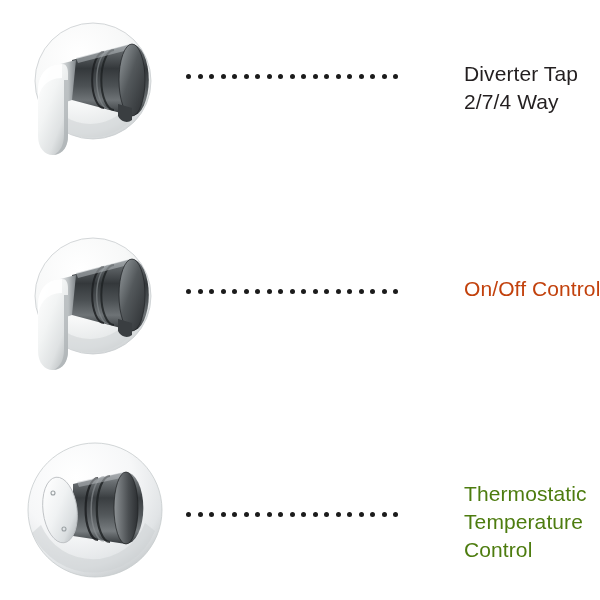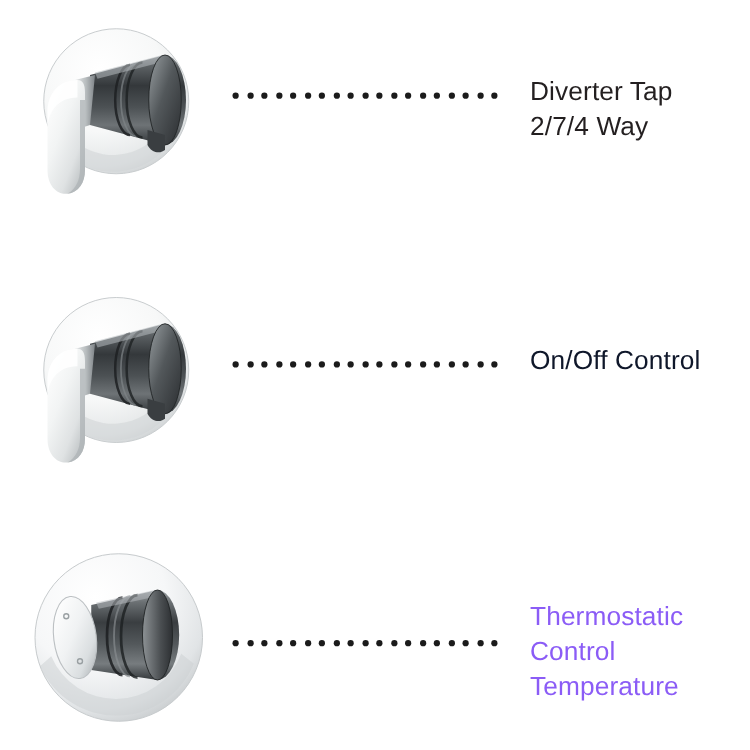--- a/index.html
+++ b/index.html
@@ -56,21 +56,21 @@
   
   .caption {
     position: absolute;
     left: 424px;
     font-size: 21px;
     line-height: 28px;
     color: #231f20;
     letter-spacing: 0.1px;
     white-space: nowrap;
   }
-  .caption .cap-line { display: block; }
+  .caption .cap-line { display: block; margin-left: 40px; }
 
   
   #row-0 { top: 8px; }
   #row-1 { top: 223px; }
   #row-2 { top: 435px; }
 
   #row-0 .leader { left: 186px; top: 66px; }
   #row-1 .leader { left: 186px; top: 66px; }
   #row-2 .leader { left: 186px; top: 77px; }
 
@@ -255,21 +255,21 @@
         <span class="dot" style="left: 126.5px; width: 5px; height: 5px; background: rgb(27, 27, 27);"></span>
         <span class="dot" style="left: 138px; width: 5px; height: 5px; background: rgb(27, 27, 27);"></span>
         <span class="dot" style="left: 149.5px; width: 5px; height: 5px; background: rgb(27, 27, 27);"></span>
         <span class="dot" style="left: 161px; width: 5px; height: 5px; background: rgb(27, 27, 27);"></span>
         <span class="dot" style="left: 172.5px; width: 5px; height: 5px; background: rgb(27, 27, 27);"></span>
         <span class="dot" style="left: 184px; width: 5px; height: 5px; background: rgb(27, 27, 27);"></span>
         <span class="dot" style="left: 195.5px; width: 5px; height: 5px; background: rgb(27, 27, 27);"></span>
         <span class="dot" style="left: 207px; width: 5px; height: 5px; background: rgb(27, 27, 27);"></span>
       </div>
 
-    <div class="caption" style="color: #0f172a;">
+    <div class="caption" style="color: #c2410c;">
       <span class="cap-line">On/Off Control</span>
     </div>
   </div>
 
   <div class="row" id="row-2">
     <div class="valve-art">
       <svg width="160" height="160" viewBox="0 0 160 160" xmlns="http://www.w3.org/2000/svg">
         <defs>
           <radialGradient id="plateB" cx="36%" cy="26%" r="84%">
             <stop offset="0%" stop-color="#ffffff"></stop>
@@ -335,20 +335,20 @@
         <span class="dot" style="left: 126.5px; width: 5px; height: 5px; background: rgb(27, 27, 27);"></span>
         <span class="dot" style="left: 138px; width: 5px; height: 5px; background: rgb(27, 27, 27);"></span>
         <span class="dot" style="left: 149.5px; width: 5px; height: 5px; background: rgb(27, 27, 27);"></span>
         <span class="dot" style="left: 161px; width: 5px; height: 5px; background: rgb(27, 27, 27);"></span>
         <span class="dot" style="left: 172.5px; width: 5px; height: 5px; background: rgb(27, 27, 27);"></span>
         <span class="dot" style="left: 184px; width: 5px; height: 5px; background: rgb(27, 27, 27);"></span>
         <span class="dot" style="left: 195.5px; width: 5px; height: 5px; background: rgb(27, 27, 27);"></span>
         <span class="dot" style="left: 207px; width: 5px; height: 5px; background: rgb(27, 27, 27);"></span>
       </div>
 
-    <div class="caption" style="color: #8b5cf6;">
+    <div class="caption" style="color: #4d7c0f;">
       <span class="cap-line">Thermostatic</span>
+      <span class="cap-line">Temperature</span>
       <span class="cap-line">Control</span>
-      <span class="cap-line">Temperature</span>
     </div>
   </div>
 
 </div>
 
 </body></html>

